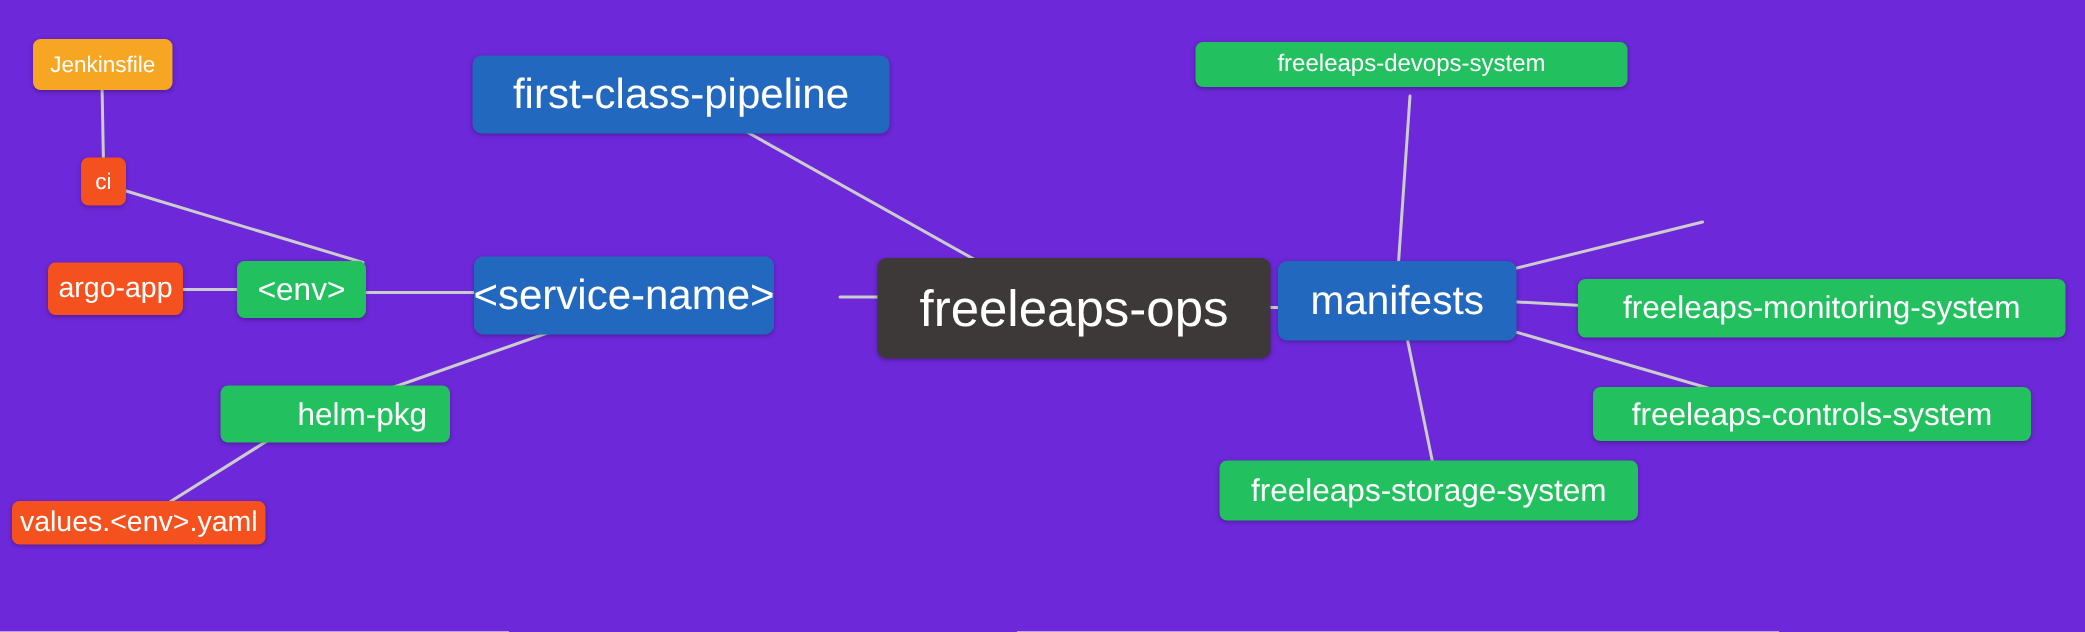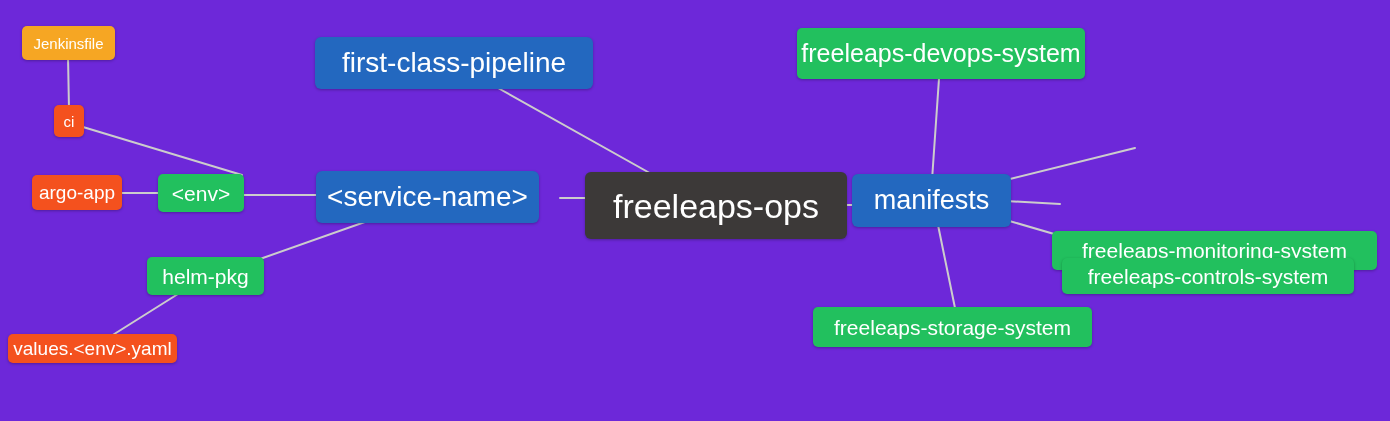--- a/index.html
+++ b/index.html
@@ -35,24 +35,24 @@
     line-height: 1;
   }
   
   .n-jenkinsfile   { left: 22px;   top: 26px;  width: 93px;  height: 34px; font-size: 15px; }
   .n-ci            { left: 54px;   top: 105px; width: 30px;  height: 32px; font-size: 15px; }
   .n-argo-app      { left: 32px;   top: 175px; width: 90px;  height: 35px; font-size: 19px; }
   .n-env           { left: 158px;  top: 174px; width: 86px;  height: 38px; font-size: 21px; }
   .n-helm-pkg      { left: 147px;  top: 257px; width: 117px; height: 38px; font-size: 21px; }
   .n-values        { left: 8px;    top: 334px; width: 169px; height: 29px; font-size: 19px; }
   .n-pipeline      { left: 315px;  top: 37px;  width: 278px; height: 52px; font-size: 28px; border-radius: 6px; }
-  .n-service-name  { left: 316px;  top: 171px; width: 223px; height: 52px; font-size: 28px; border-radius: 6px; text-align: center; }
+  .n-service-name  { left: 316px;  top: 171px; width: 200px; height: 52px; font-size: 28px; border-radius: 6px; text-align: center; }
   .n-ops           { left: 585px;  top: 172px; width: 262px; height: 67px; font-size: 34px; border-radius: 6px; }
   .n-manifests     { left: 852px;  top: 174px; width: 159px; height: 53px; font-size: 27px; border-radius: 6px; }
-  .n-devops        { left: 797px;  top: 28px;  width: 288px; height: 51px; font-size: 25px; }
+  .n-devops        { left: 797px;  top: 28px;  width: 288px; height: 30px; font-size: 16px; }
   .n-network       { left: 1055px; top: 110px; width: 295px; height: 40px; font-size: 21px; }
   .n-monitoring    { left: 1052px; top: 186px; width: 325px; height: 39px; font-size: 21px; }
   .n-controls      { left: 1062px; top: 258px; width: 292px; height: 36px; font-size: 21px; }
   .n-storage       { left: 813px;  top: 307px; width: 279px; height: 40px; font-size: 21px; }
 </style>
 </head>
 <body>
 
 <div class="canvas">
 
@@ -70,24 +70,24 @@
     <line x1="1006" y1="180" x2="1135" y2="148" stroke="#cccccc"></line>
     <line x1="1006" y1="201" x2="1060" y2="204" stroke="#cccccc"></line>
     <line x1="1006" y1="220" x2="1150" y2="262" stroke="#cccccc"></line>
     <line x1="938" y1="225" x2="955" y2="308" stroke="#cccccc"></line>
   </svg>
 
   <div class="node n-jenkinsfile" style="background: rgb(246, 166, 35);">Jenkinsfile</div>
   <div class="node n-ci" style="background: rgb(244, 81, 30);">ci</div>
   <div class="node n-argo-app" style="background: rgb(244, 81, 30);">argo-app</div>
   <div class="node n-env" style="background: rgb(34, 192, 94);">&lt;env&gt;</div>
-  <div class="node n-helm-pkg" style="background: rgb(34, 192, 94);">helm-pkg</div>
+  <div class="node n-helm-pkg" style="background: rgb(34, 192, 94); padding-left: 36px;">helm-pkg</div>
   <div class="node n-values" style="background: rgb(244, 81, 30);">values.&lt;env&gt;.yaml</div>
   <div class="node n-pipeline" style="background: rgb(35, 104, 191);">first-class-pipeline</div>
   <div class="node n-service-name" style="background: rgb(35, 104, 191);">&lt;service-name&gt;</div>
   <div class="node n-ops" style="background: rgb(60, 57, 56);">freeleaps-ops</div>
   <div class="node n-manifests" style="background: rgb(35, 104, 191);">manifests</div>
   <div class="node n-devops" style="background: rgb(34, 192, 94);">freeleaps-devops-system</div>
-  <div class="node n-monitoring" style="background: rgb(34, 192, 94); margin-top: 45px;">freeleaps-monitoring-system</div>
+  <div class="node n-monitoring" style="background: rgb(34, 192, 94);">freeleaps-monitoring-system</div>
   <div class="node n-controls" style="background: rgb(34, 192, 94);">freeleaps-controls-system</div>
   <div class="node n-storage" style="background: rgb(34, 192, 94);">freeleaps-storage-system</div>
 
 </div>
 
 </body></html>

